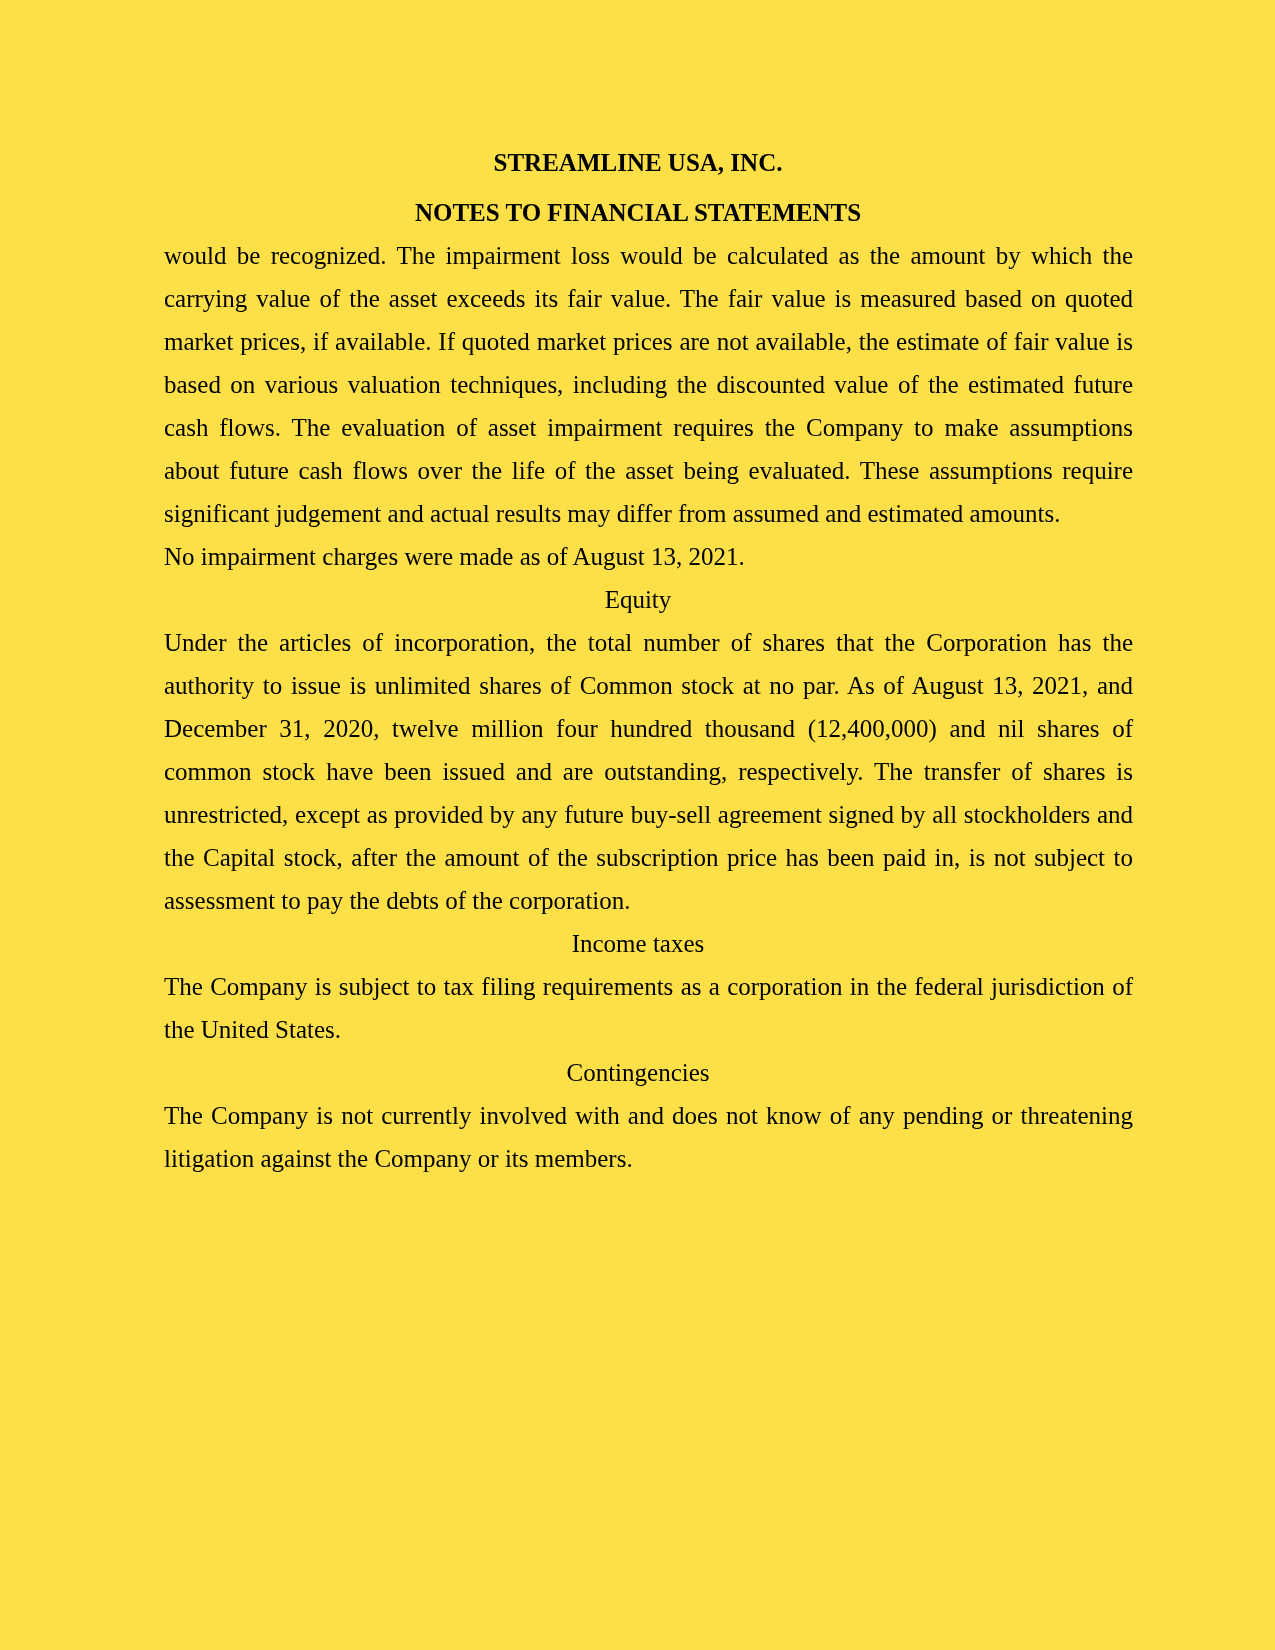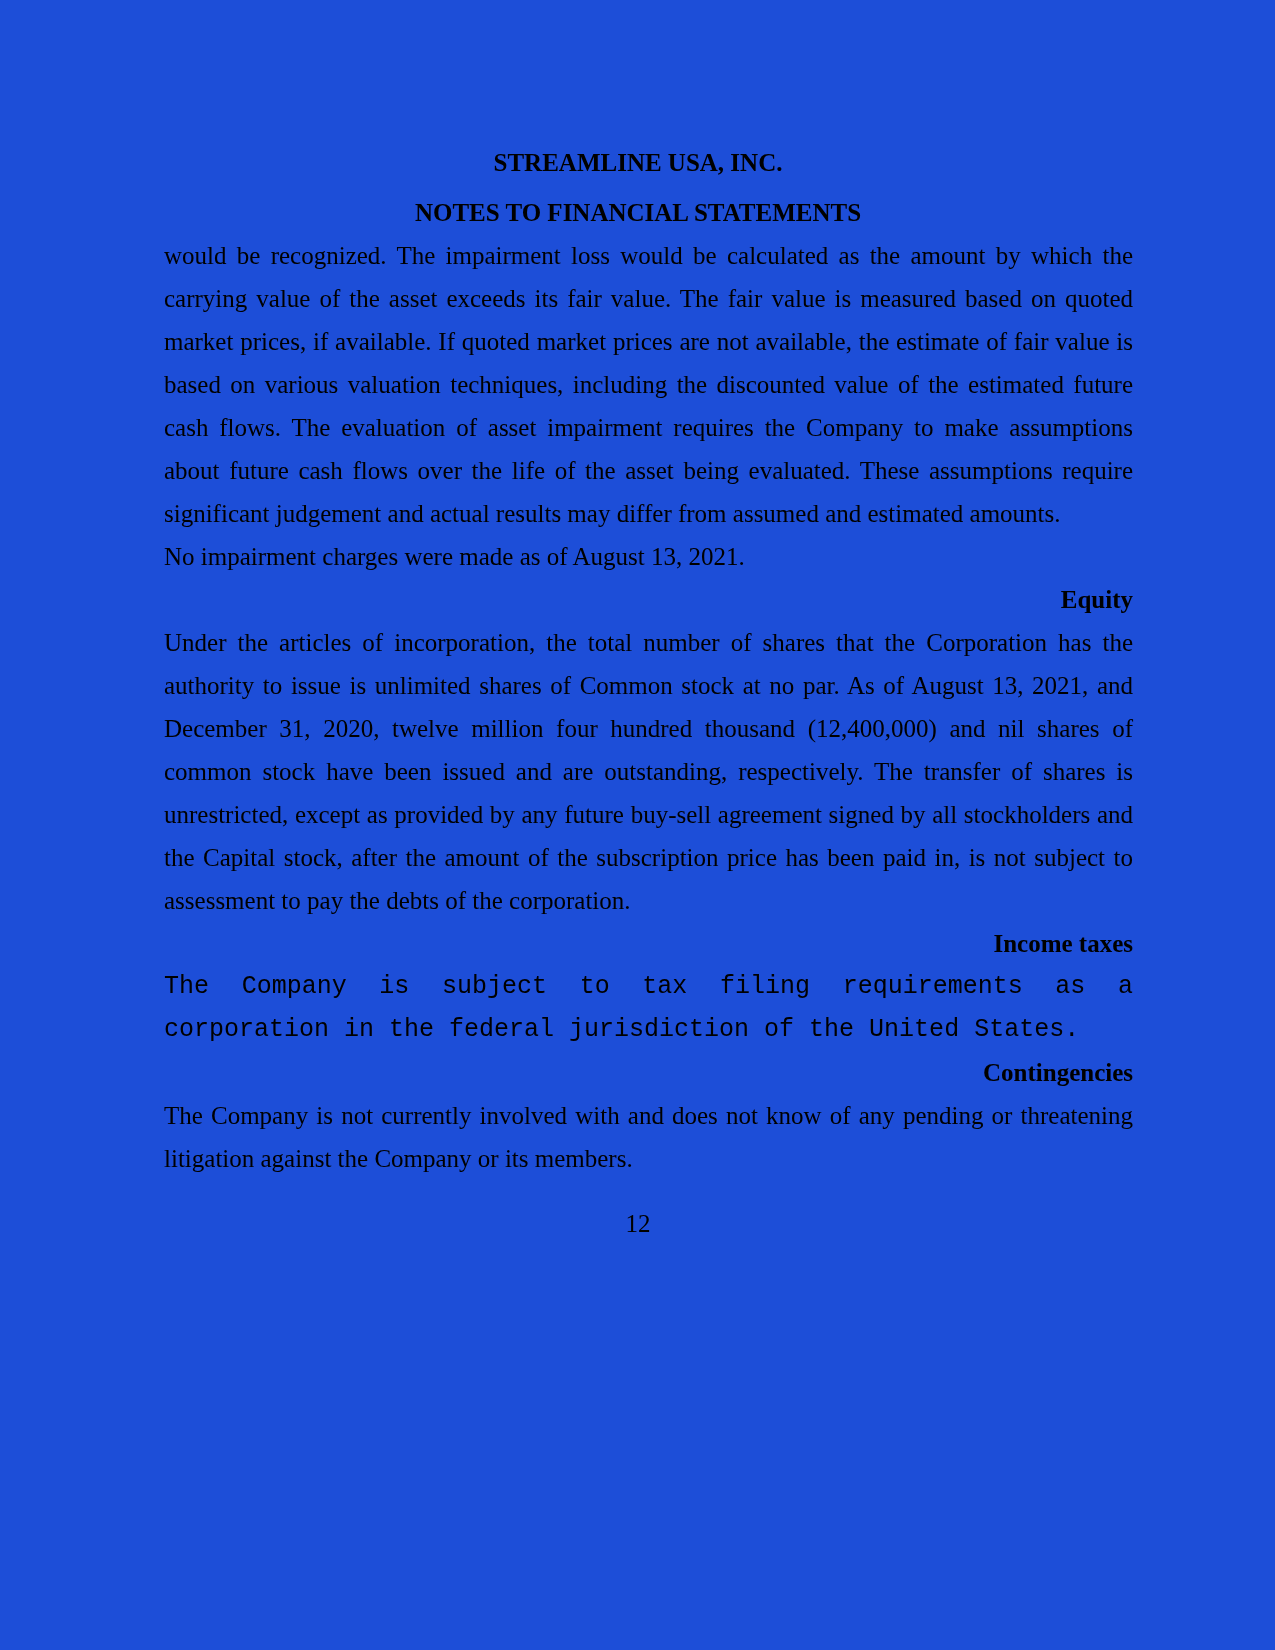--- a/index.html
+++ b/index.html
@@ -4,21 +4,21 @@
 <style>
   html, body {
     margin: 0;
     padding: 0;
     background: #ffffff;
   }
   .page {
     position: relative;
     width: 1275px;
     height: 1650px;
-    background: #1d4ed8;
+    background: #fde047;
     box-sizing: border-box;
     padding: 148px 142px 0 143px;
     font-family: "Liberation Serif", serif;
     font-size: 25px;
     color: #000000;
     overflow: hidden;
   }
   .doc-header {
     text-align: center;
     font-weight: bold;
@@ -28,28 +28,28 @@
   }
   .company-line   { margin-bottom: 20px; }
   .title-line     { margin-bottom: 6px; }
 
   .body-copy p, .body-copy h3 {
     margin: 0;
     line-height: 43px;
     font-size: 25px;
   }
   .body-copy p.just { text-align: justify; margin-left: 21px; }
-  .body-copy h3 { font-weight: bold; text-align: right; }
+  .body-copy h3 { font-weight: normal; text-align: center; }
 
   .p-impairment      { margin-top: 74px; }
   .p-no-impairment   { margin-top: 18px; }
   .h-equity          { margin-top: 20px; }
   .p-equity          { margin-top: 17px; }
   .h-income-taxes    { margin-top: 22px; }
-  .p-income-federal  { margin-top: 2px; font-family: Liberation Mono, monospace; }
+  .p-income-federal  { margin-top: 2px; }
   .p-income-franchise{ margin-top: 23px; }
   .h-contingencies   { margin-top: 20px; }
   .p-contingencies   { margin-top: 2px; }
 
   .page-footer {
     margin-top: 22px;
     text-align: center;
     line-height: 43px;
   }
 </style>
@@ -76,15 +76,14 @@
     <h3 class="h-income-taxes">Income taxes</h3>
 
     <p class="just p-income-federal">The Company is subject to tax filing requirements as a corporation in the federal jurisdiction of the United States.</p>
 
 
     <h3 class="h-contingencies">Contingencies</h3>
 
     <p class="just p-contingencies">The Company is not currently involved with and does not know of any pending or threatening litigation against the Company or its members.</p>
   </div>
 
-  <div class="page-footer">12</div>
 
 </div>
 
 </body></html>

